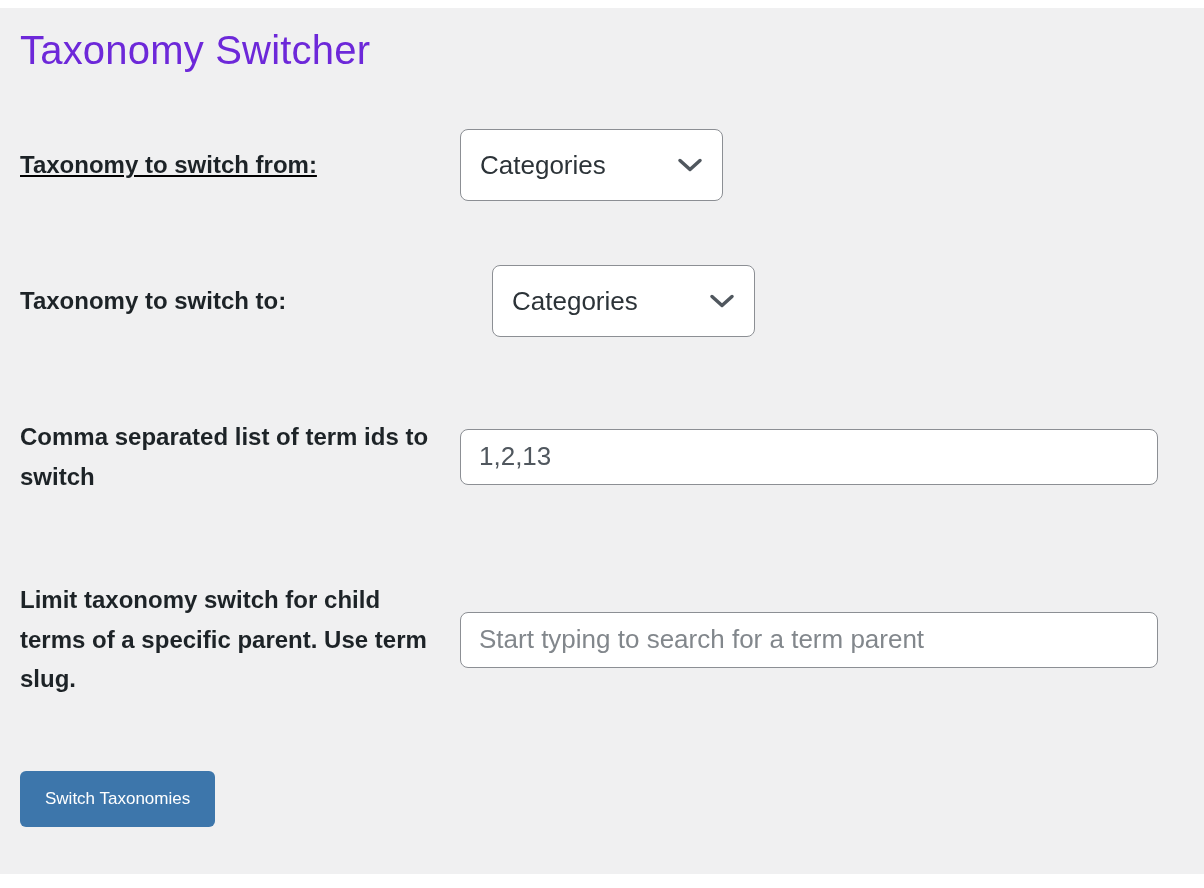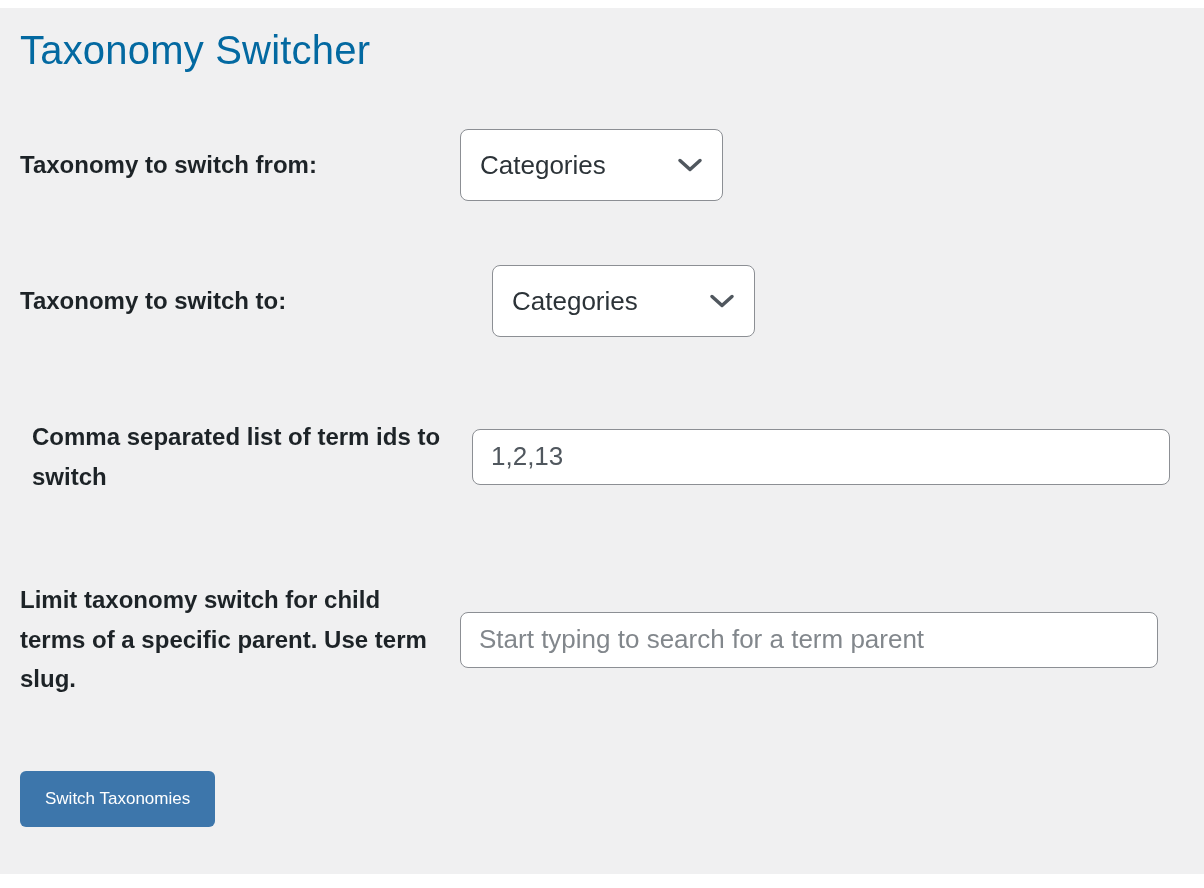--- a/index.html
+++ b/index.html
@@ -18,31 +18,31 @@
   .edge-strip.bottom { height: 14px; }
   .admin-body {
     flex: 1 1 auto;
     background: #f0f0f1;
     padding: 20px 20px 0 20px;
     overflow: hidden;
   }
   h1.page-title {
     font-size: 40px;
     font-weight: 400;
-    color: #0369a1;
+    color: #6d28d9;
     letter-spacing: 0.2px;
     margin-bottom: 56px;
   }
   .form-row {
     display: flex;
     align-items: center;
   }
-  .row-1 { margin-bottom: 64px; }
+  .row-1 { margin-bottom: 64px; text-decoration: underline; }
   .row-2 { margin-bottom: 80px; gap: 32px; }
-  .row-3 { margin-bottom: 84px; margin-left: 12px; }
+  .row-3 { margin-bottom: 84px; }
   .row-4 { margin-bottom: 8px; }
   .field-label {
     width: 440px;
     flex: 0 0 440px;
     font-size: 24px;
     font-weight: 700;
     color: #1d2327;
     line-height: 1.65;
     padding-right: 30px;
   }

